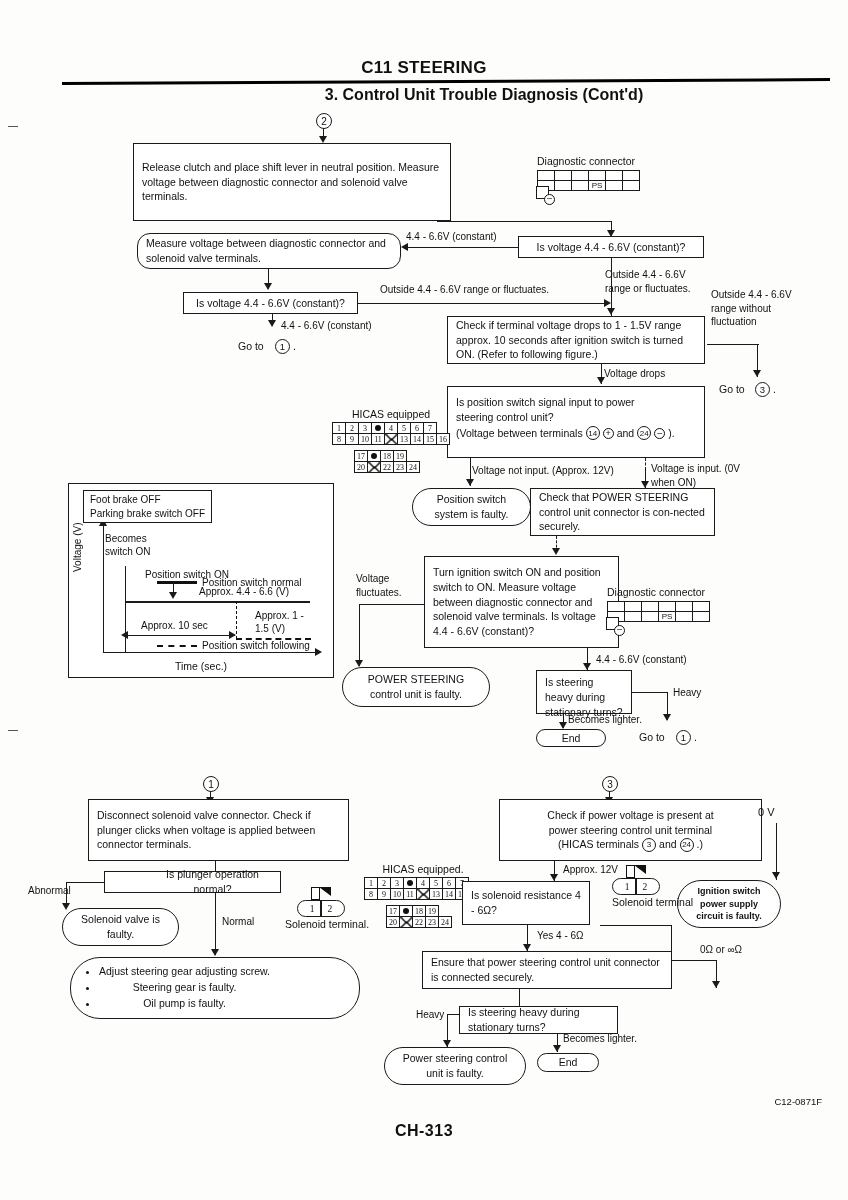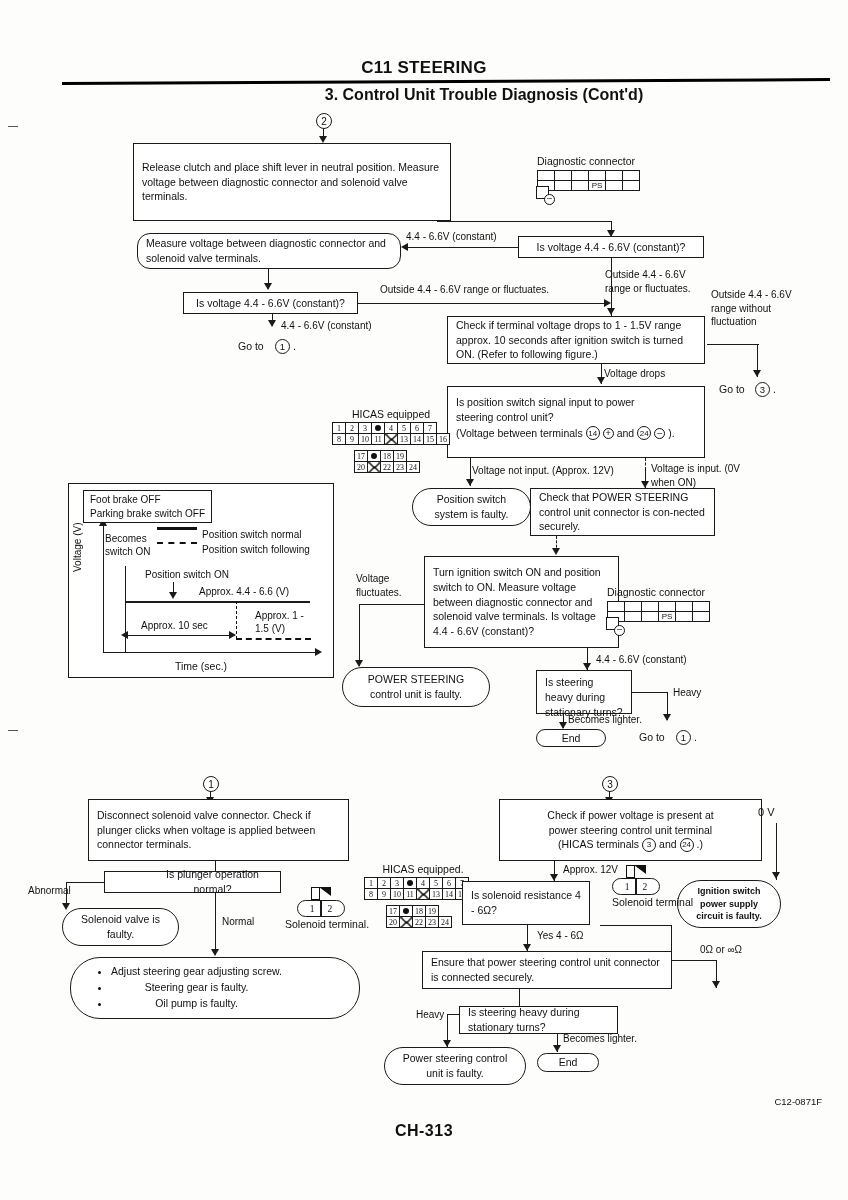--- a/index.html
+++ b/index.html
@@ -131,21 +131,21 @@
     z-index:3;
   }
   #voltage-graph .ylab {
     position:absolute; left:3px; top:88px; font-size:10px;
     transform: rotate(-90deg); transform-origin: left top; white-space:nowrap;
   }
   #voltage-graph .xlab {
     position:absolute; left:0; right:0; bottom:5px; text-align:center; font-size:10.5px;
   }
   #voltage-graph .legend { position:absolute; left:88px; top:43px; font-size:10px; line-height:1.5; }
-  #voltage-graph .legend .row { display:flex; align-items:flex-start; gap:5px; }
+  #voltage-graph .legend .row { display:flex; align-items:center; gap:5px;margin-top:48px; }
   #voltage-graph .legend .solid { width:40px; height:3px; background:#111; }
   #voltage-graph .legend .dashed { width:40px; height:0; border-top:2px dashed #111; }
   #voltage-graph .gtxt { position:absolute; font-size:10px; line-height:1.3; }
 
   
   .fig-ref { position:absolute; right:26px; top:1096px; font-size:9.5px; }
   .page-no { position:absolute; left:0; right:0; top:1122px; text-align:center;
              font-size:16px; font-weight:bold; letter-spacing:.5px; }
   .edge-mark { position:absolute; background:#555; }
 </style>
@@ -496,21 +496,21 @@
 
   <div class="pill" style="left:62px; top:908px; width:117px; height:38px;">
     <span>Solenoid valve is faulty.</span>
   </div>
 
   <div class="ln lnv" style="left:215px; top:893px; height:62px;"></div>
   <div class="arr down" style="left:211px; top:949px;"></div>
   <div class="lbl" style="left:222px; top:915px;">Normal</div>
 
   <div class="pill" style="left:70px; top:957px; width:290px; height:62px; justify-content:flex-start; border-radius:30px;">
-    <ul style="margin:12px; padding-left:18px; font-size:10.5px; line-height:1.5;">
+    <ul style="margin:0; padding-left:18px; font-size:10.5px; line-height:1.5;">
       <li>Adjust steering gear adjusting screw.</li>
       <li>Steering gear is faulty.</li>
       <li>Oil pump is faulty.</li>
     </ul>
   </div>
 
   <div class="sol2" style="left:297px; top:900px;">
     <div style="position:relative;">
       <div class="flag">
           <div class="w"></div>

